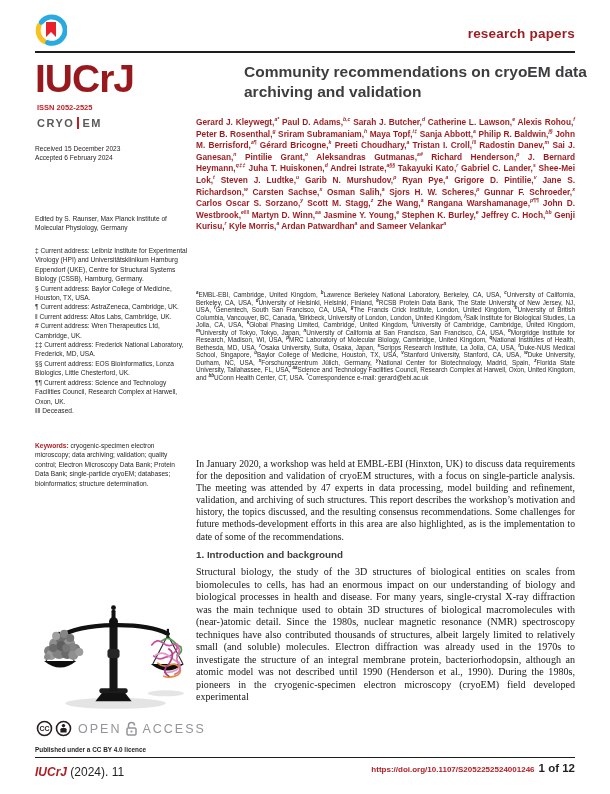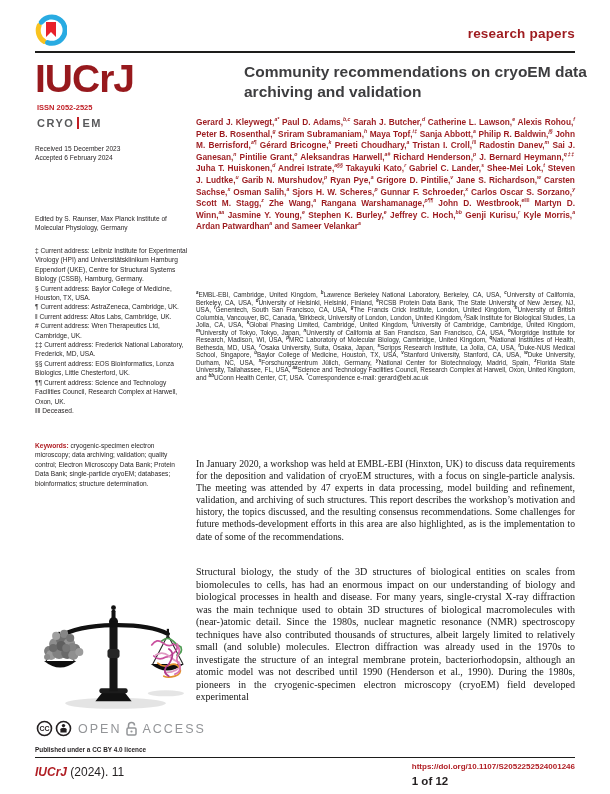--- a/index.html
+++ b/index.html
@@ -40,21 +40,21 @@
   .affils sup{font-size:70%;line-height:0;font-style:italic;font-weight:bold;}
   .abstract{top:442px;font-family:"Liberation Serif",serif;font-size:9.7px;line-height:12.1px;
             text-align:justify;color:#161616;margin-top:16px;}
   .s1-head{top:549px;font-size:9.8px;font-weight:bold;color:#3d3d3f;}
   .s1-body{top:566px;font-family:"Liberation Serif",serif;font-size:10.1px;line-height:12.55px;
            text-align:justify;color:#161616;max-height:186px;overflow:hidden;}
   
   .ft-rule{position:absolute;left:35px;right:35px;top:757px;height:1.3px;background:#1d1d1b;}
   .ft-left{position:absolute;left:35px;top:765px;font-size:12px;color:#231f20;}
   .ft-left .jr{color:#b01e24;font-weight:bold;font-style:italic;}
-  .ft-right{position:absolute;right:35px;top:762px;display:flex;align-items:baseline;gap:4px;flex-direction:column;}
+  .ft-right{position:absolute;right:35px;top:762px;display:flex;align-items:baseline;gap:4px;}
   .ft-doi{font-size:8px;color:#b01e24;font-weight:bold;text-decoration:none;}
   .ft-page{font-size:11.5px;font-weight:bold;color:#231f20;}
 </style>
 </head>
 <body>
 
 <div class="page">
 
   <svg class="hdr-logo" viewBox="0 0 32 32">
     <g fill="none" stroke-linecap="round">
@@ -210,21 +210,21 @@
       <span class="author"><span>Preeti Choudhary,</span><sup>a</sup> </span>
     
       <span class="author"><span>Tristan I. Croll,</span><sup>l‖</sup> </span>
     
       <span class="author"><span>Radostin Danev,</span><sup>m</sup> </span>
     
       <span class="author"><span>Sai J. Ganesan,</span><sup>n</sup> </span>
     
       <span class="author"><span>Pintilie Grant,</span><sup>o</sup> </span>
     
-      <span class="author"><span>Aleksandras Harwell,</span><sup>a#</sup> </span>
+      <span class="author"><span>Aleksandras Gutmanas,</span><sup>a#</sup> </span>
     
       <span class="author"><span>Richard Henderson,</span><sup>p</sup> </span>
     
       <span class="author"><span>J. Bernard Heymann,</span><sup>q‡‡</sup> </span>
     
       <span class="author"><span>Juha T. Huiskonen,</span><sup>d</sup> </span>
     
       <span class="author"><span>Andrei Istrate,</span><sup>a§§</sup> </span>
     
       <span class="author"><span>Takayuki Kato,</span><sup>r</sup> </span>
@@ -335,20 +335,21 @@
     
       <span class="affil"><sup>aa</sup><span>Science and Technology Facilities Council, Research Complex at Harwell, Oxon, United Kingdom, and </span></span>
     
       <span class="affil"><sup>bb</sup><span>UConn Health Center, CT, USA. </span></span>
     
       <span class="affil"><sup>*</sup><span>Correspondence e-mail: gerard@ebi.ac.uk</span></span>
     </div>
 
   <div class="rc abstract">In January 2020, a workshop was held at EMBL-EBI (Hinxton, UK) to discuss data requirements for the deposition and validation of cryoEM structures, with a focus on single-particle analysis. The meeting was attended by 47 experts in data processing, model building and refinement, validation, and archiving of such structures. This report describes the workshop’s motivation and history, the topics discussed, and the resulting consensus recommendations. Some challenges for future methods-development efforts in this area are also highlighted, as is the implementation to date of some of the recommendations.</div>
 
+  <div class="rc s1-head">1. Introduction and background</div>
   <div class="rc s1-body">Structural biology, the study of the 3D structures of biological entities on scales from biomolecules to cells, has had an enormous impact on our understanding of biology and biological processes in health and disease. For many years, single-crystal X-ray diffraction was the main technique used to obtain 3D structures of biological macromolecules with (near-)atomic detail. Since the 1980s, nuclear magnetic resonance (NMR) spectroscopy techniques have also contributed thousands of structures, albeit largely limited to relatively small (and soluble) molecules. Electron diffraction was already used in the 1970s to investigate the structure of an integral membrane protein, bacteriorhodopsin, although an atomic model was not described until 1990 (Henderson et al., 1990). During the 1980s, pioneers in the cryogenic-specimen electron microscopy (cryoEM) field developed experimental</div>
 
   <div class="ft-rule"></div>
   <div class="ft-left">
     <span class="jr">IUCrJ</span><span> (2024). 11</span>
   </div>
   <div class="ft-right">
     <a class="ft-doi" href="#">https://doi.org/10.1107/S2052252524001246</a>
     <span class="ft-page">1 of 12</span>
   </div>

